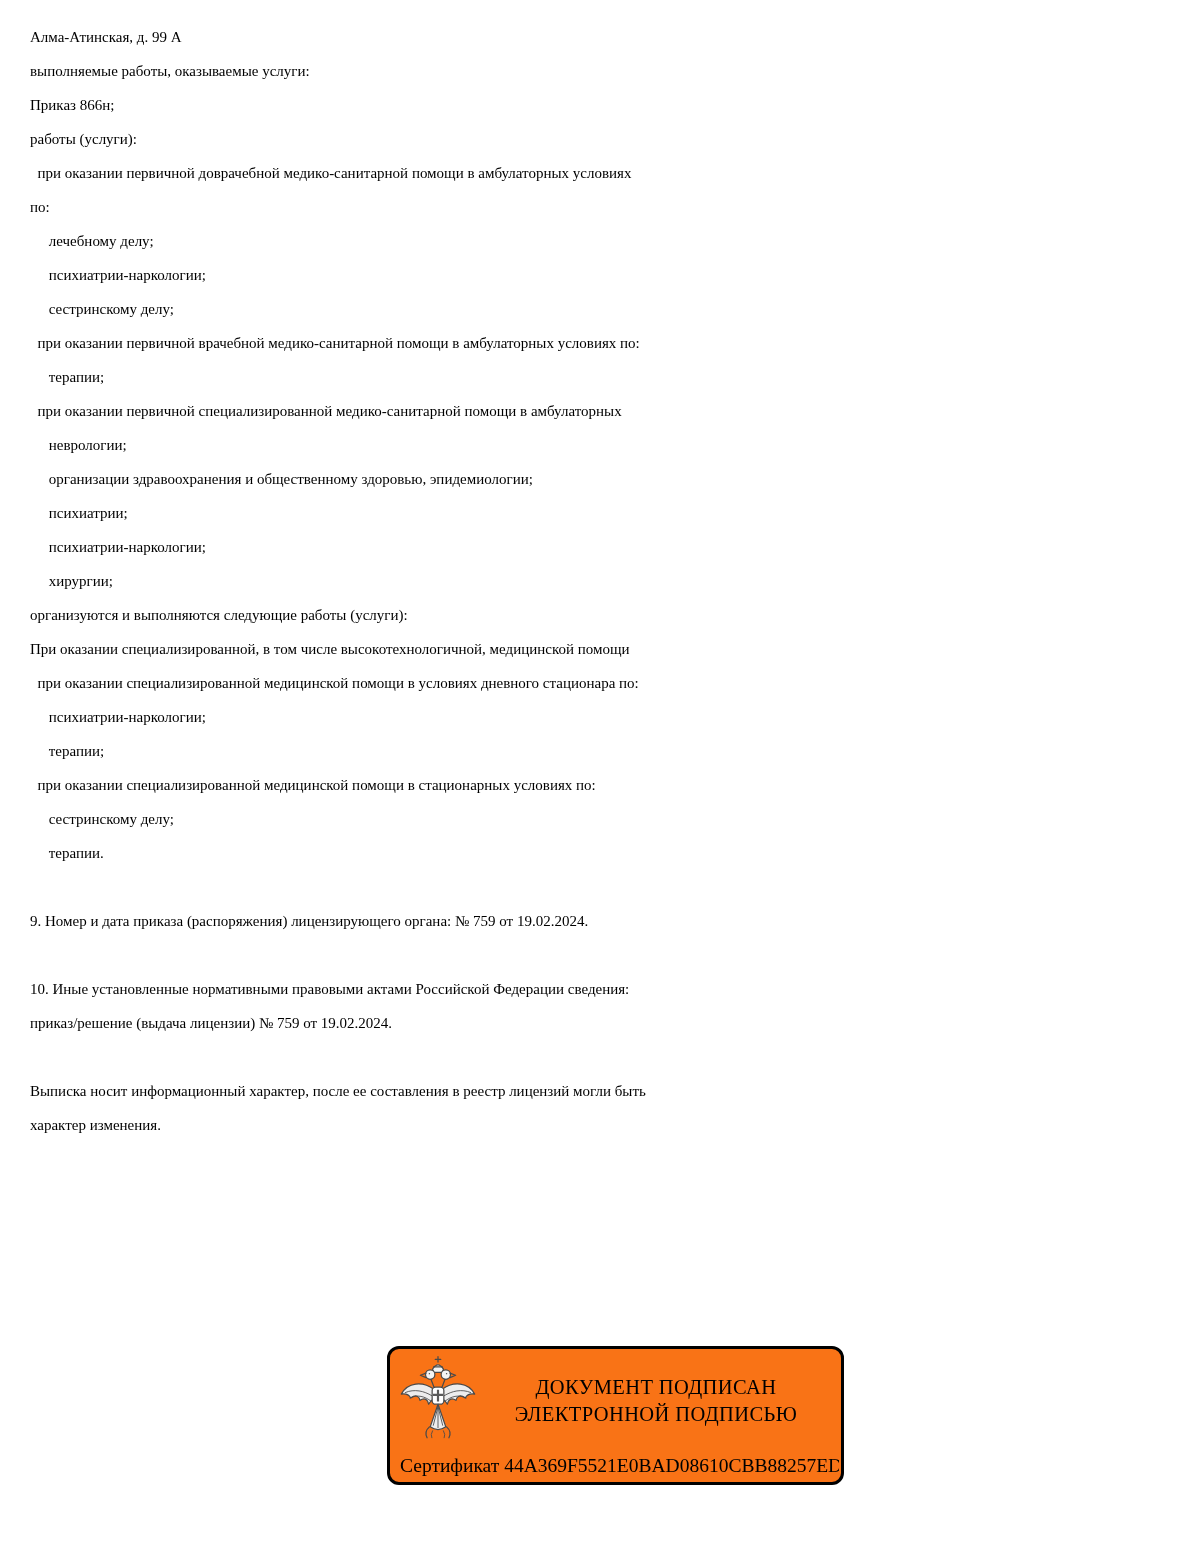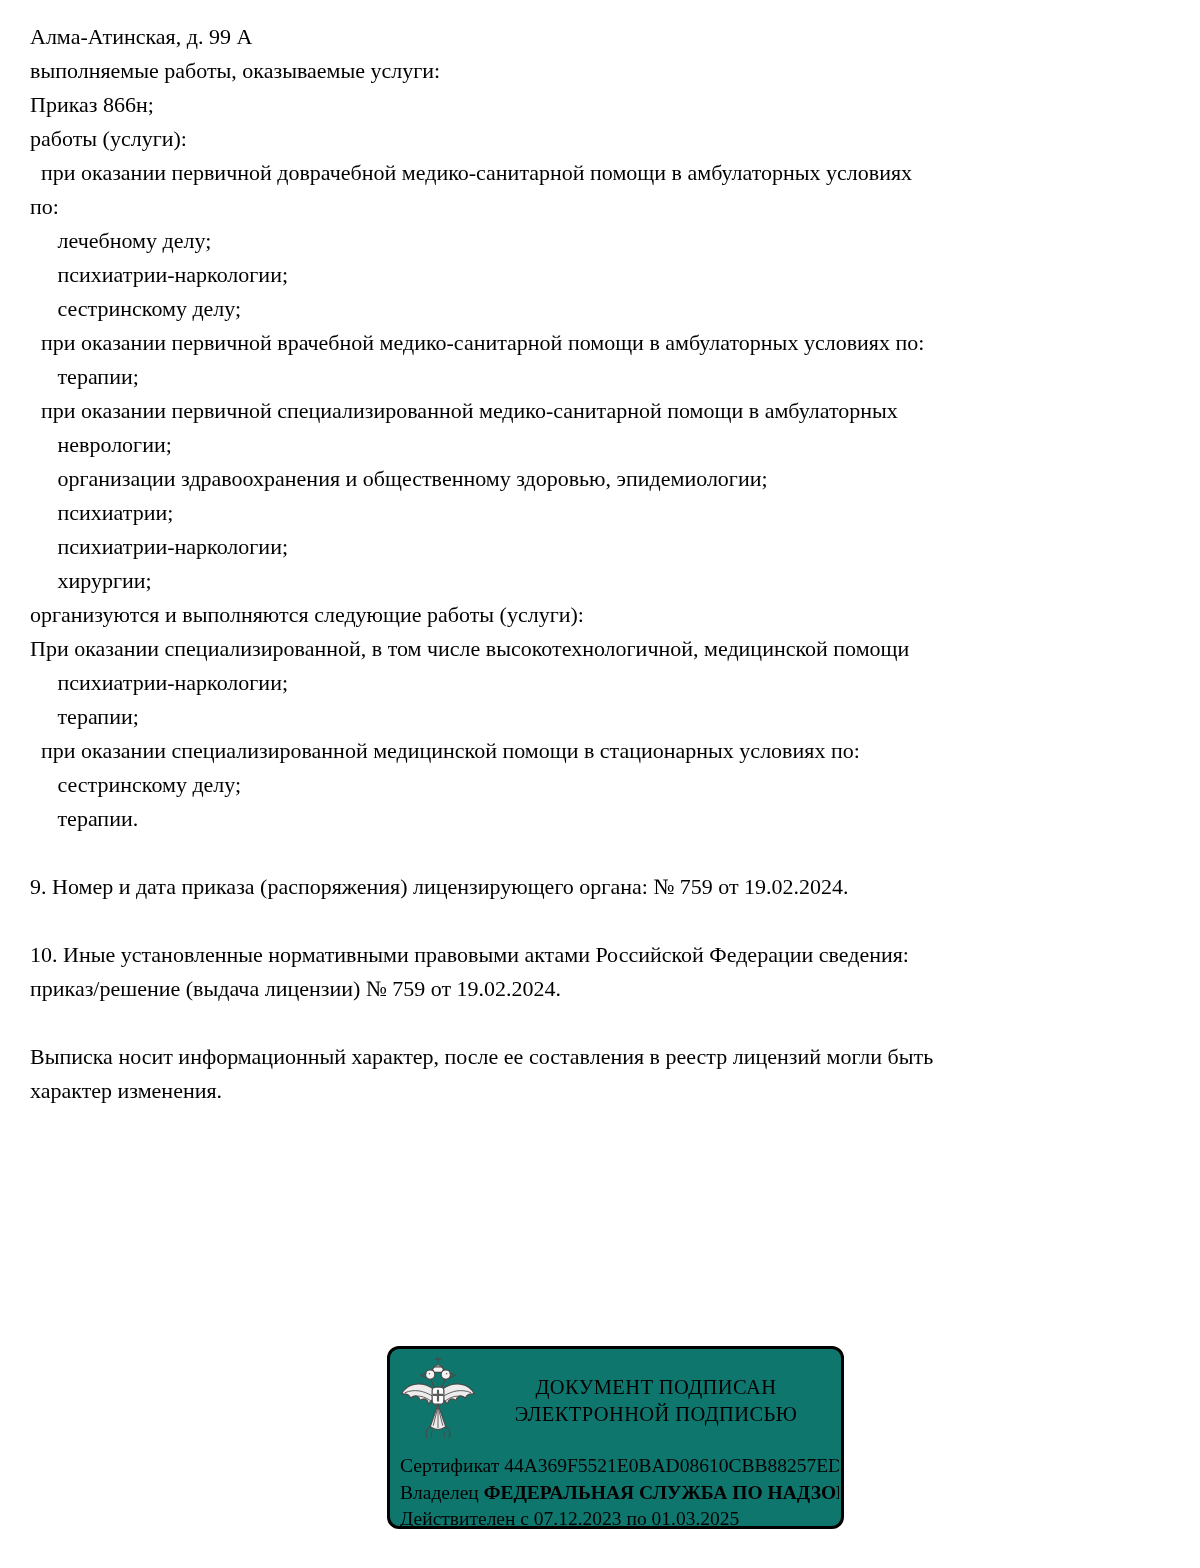--- a/index.html
+++ b/index.html
@@ -12,39 +12,39 @@
     color: #000000;
     overflow: hidden;
   }
 
   
   .doc-text {
     position: absolute;
     left: 30px;
     top: 20px;
     width: 1155px;
-    font-size: 22px;
+    font-size: 15px;
     line-height: 34px;
     color: #000;
   }
   .doc-line {
     white-space: pre;
     min-height: 34px;
   }
 
   
   .stamp {
     position: absolute;
     left: 387px;
     top: 1346px;
     width: 457px;
-    height: 183px;
+    height: 139px;
     border: 3px solid #000000;
     border-radius: 12px;
-    background: #0f766e;
+    background: #f97316;
     overflow: hidden;
   }
   .stamp-header {
     display: flex;
     align-items: flex-start;
     padding: 6px 6px 0 9px;
     height: 96px;
   }
   .emblem {
     width: 78px;
@@ -87,20 +87,21 @@
     <div class="doc-line">  при оказании первичной врачебной медико-санитарной помощи в амбулаторных условиях по:</div>
     <div class="doc-line">     терапии;</div>
     <div class="doc-line">  при оказании первичной специализированной медико-санитарной помощи в амбулаторных</div>
     <div class="doc-line">     неврологии;</div>
     <div class="doc-line">     организации здравоохранения и общественному здоровью, эпидемиологии;</div>
     <div class="doc-line">     психиатрии;</div>
     <div class="doc-line">     психиатрии-наркологии;</div>
     <div class="doc-line">     хирургии;</div>
     <div class="doc-line">организуются и выполняются следующие работы (услуги):</div>
     <div class="doc-line">При оказании специализированной, в том числе высокотехнологичной, медицинской помощи</div>
+    <div class="doc-line">  при оказании специализированной медицинской помощи в условиях дневного стационара по:</div>
     <div class="doc-line">     психиатрии-наркологии;</div>
     <div class="doc-line">     терапии;</div>
     <div class="doc-line">  при оказании специализированной медицинской помощи в стационарных условиях по:</div>
     <div class="doc-line">     сестринскому делу;</div>
     <div class="doc-line">     терапии.</div>
     <div class="doc-line">&nbsp;</div>
     <div class="doc-line">9. Номер и дата приказа (распоряжения) лицензирующего органа: № 759 от 19.02.2024.</div>
     <div class="doc-line">&nbsp;</div>
     <div class="doc-line">10. Иные установленные нормативными правовыми актами Российской Федерации сведения:</div>
     <div class="doc-line">приказ/решение (выдача лицензии) № 759 от 19.02.2024.</div>

